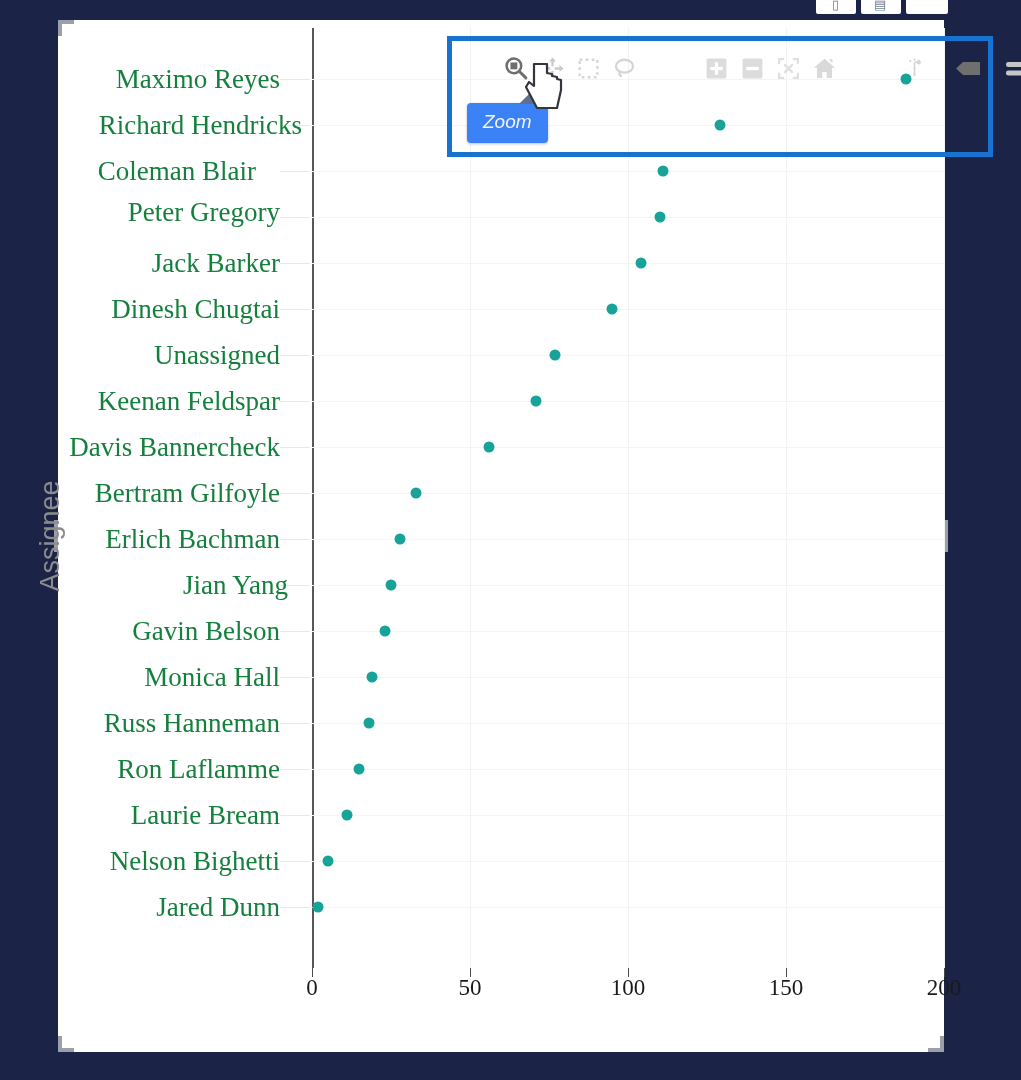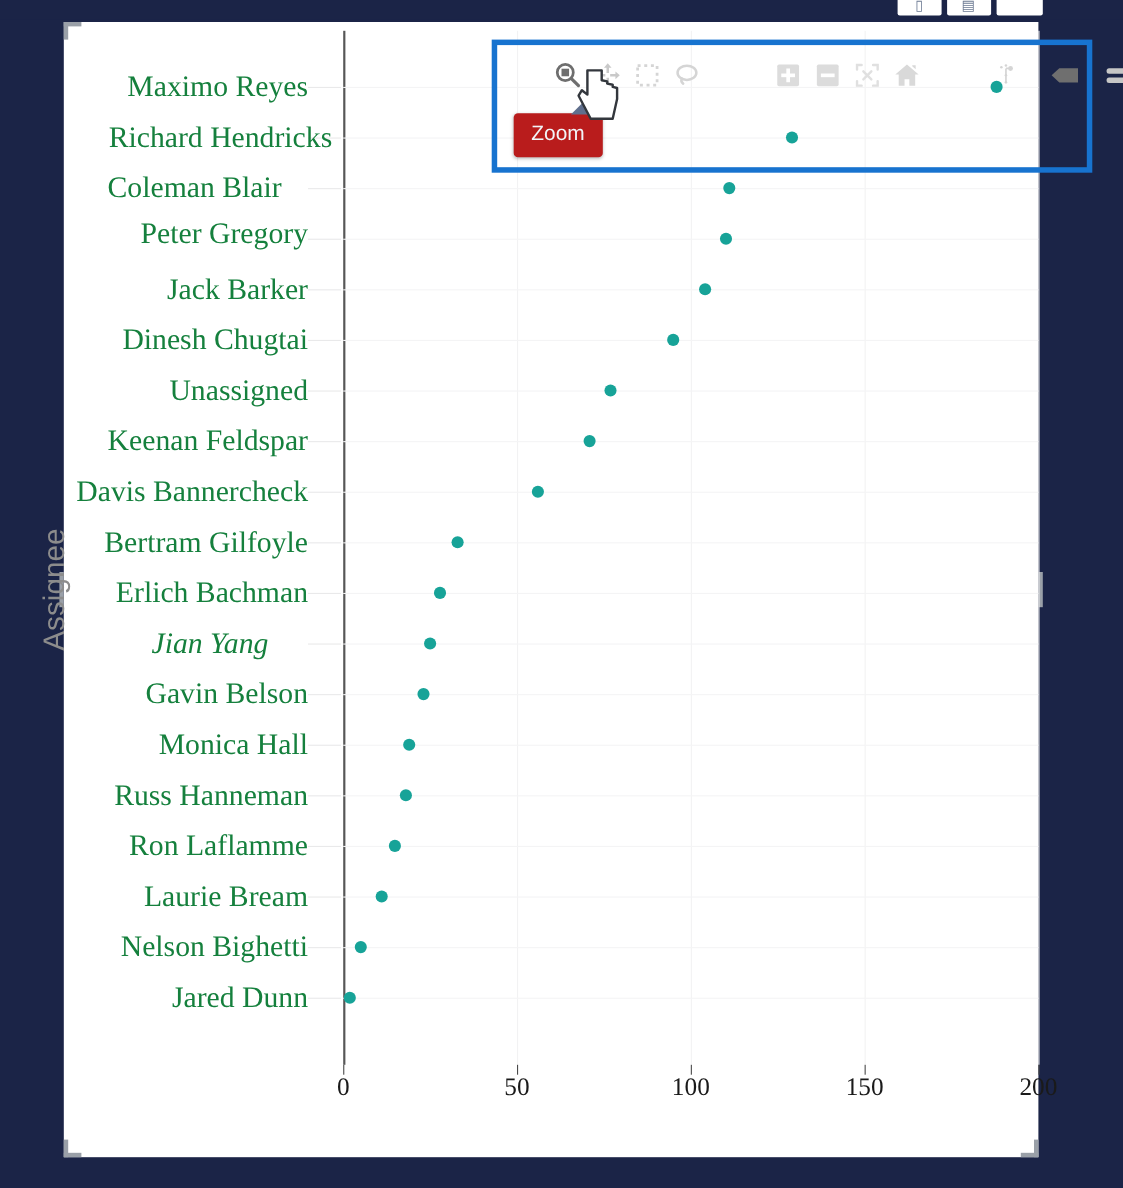--- a/index.html
+++ b/index.html
@@ -186,21 +186,21 @@
         <div class="gridline-h" style="top: 473px;"></div>
         <div class="ytick-line" style="top: 473px; left: 222px;"></div>
         <div class="ylabel" style="top: 473px; right: 664px;">Bertram Gilfoyle</div>
         <div class="dot" title="Bertram Gilfoyle: 33" style="left: 358.28px; top: 473px; background: rgb(23, 163, 152);"></div>
         <div class="gridline-h" style="top: 519px;"></div>
         <div class="ytick-line" style="top: 519px; left: 222px;"></div>
         <div class="ylabel" style="top: 519px; right: 664px;">Erlich Bachman</div>
         <div class="dot" title="Erlich Bachman: 28" style="left: 342.48px; top: 519px; background: rgb(23, 163, 152);"></div>
         <div class="gridline-h" style="top: 565px;"></div>
         <div class="ytick-line" style="top: 565px; left: 222px;"></div>
-        <div class="ylabel" style="top: 565px; right: 700px; font-style: italic;">Jian Yang</div>
+        <div class="ylabel" style="top: 565px; right: 656px;">Jian Yang</div>
         <div class="dot" title="Jian Yang: 25" style="left: 333px; top: 565px; background: rgb(23, 163, 152);"></div>
         <div class="gridline-h" style="top: 611px;"></div>
         <div class="ytick-line" style="top: 611px; left: 222px;"></div>
         <div class="ylabel" style="top: 611px; right: 664px;">Gavin Belson</div>
         <div class="dot" title="Gavin Belson: 23" style="left: 326.68px; top: 611px; background: rgb(23, 163, 152);"></div>
         <div class="gridline-h" style="top: 657px;"></div>
         <div class="ytick-line" style="top: 657px; left: 222px;"></div>
         <div class="ylabel" style="top: 657px; right: 664px;">Monica Hall</div>
         <div class="dot" title="Monica Hall: 19" style="left: 314.04px; top: 657px; background: rgb(23, 163, 152);"></div>
         <div class="gridline-h" style="top: 703px;"></div>
@@ -309,21 +309,21 @@
         </div>
         <div class="mb-btn" style="margin-left:14px;">
           <svg width="30" height="25" viewBox="0 0 30 24">
             <rect x="3" y="5.5" width="24" height="5" rx="2.3" fill="#c6c6c6"></rect>
             <rect x="3" y="14" width="24" height="5" rx="2.3" fill="#c6c6c6"></rect>
           </svg>
         </div>
       </div>
     </div>
 
-    <div class="tooltip" style="background: #b91c1c;">Zoom</div>
+    <div class="tooltip" style="background: #3b82f6; font-style: italic;">Zoom</div>
 
     <div class="cursor">
       <svg width="46" height="56" viewBox="0 0 46 56">
         <path d="M10 4 L10 26 L5 22 L2 27 L13 48 L33 48 L37 30 L37 20 L33 19 L33 17
                  L28 16 L28 14 L23 13 L23 4 Z" fill="#ffffff" stroke="#33373d" stroke-width="2.2" stroke-linejoin="round"></path>
       </svg>
     </div>
 
   </div>
 </div>

